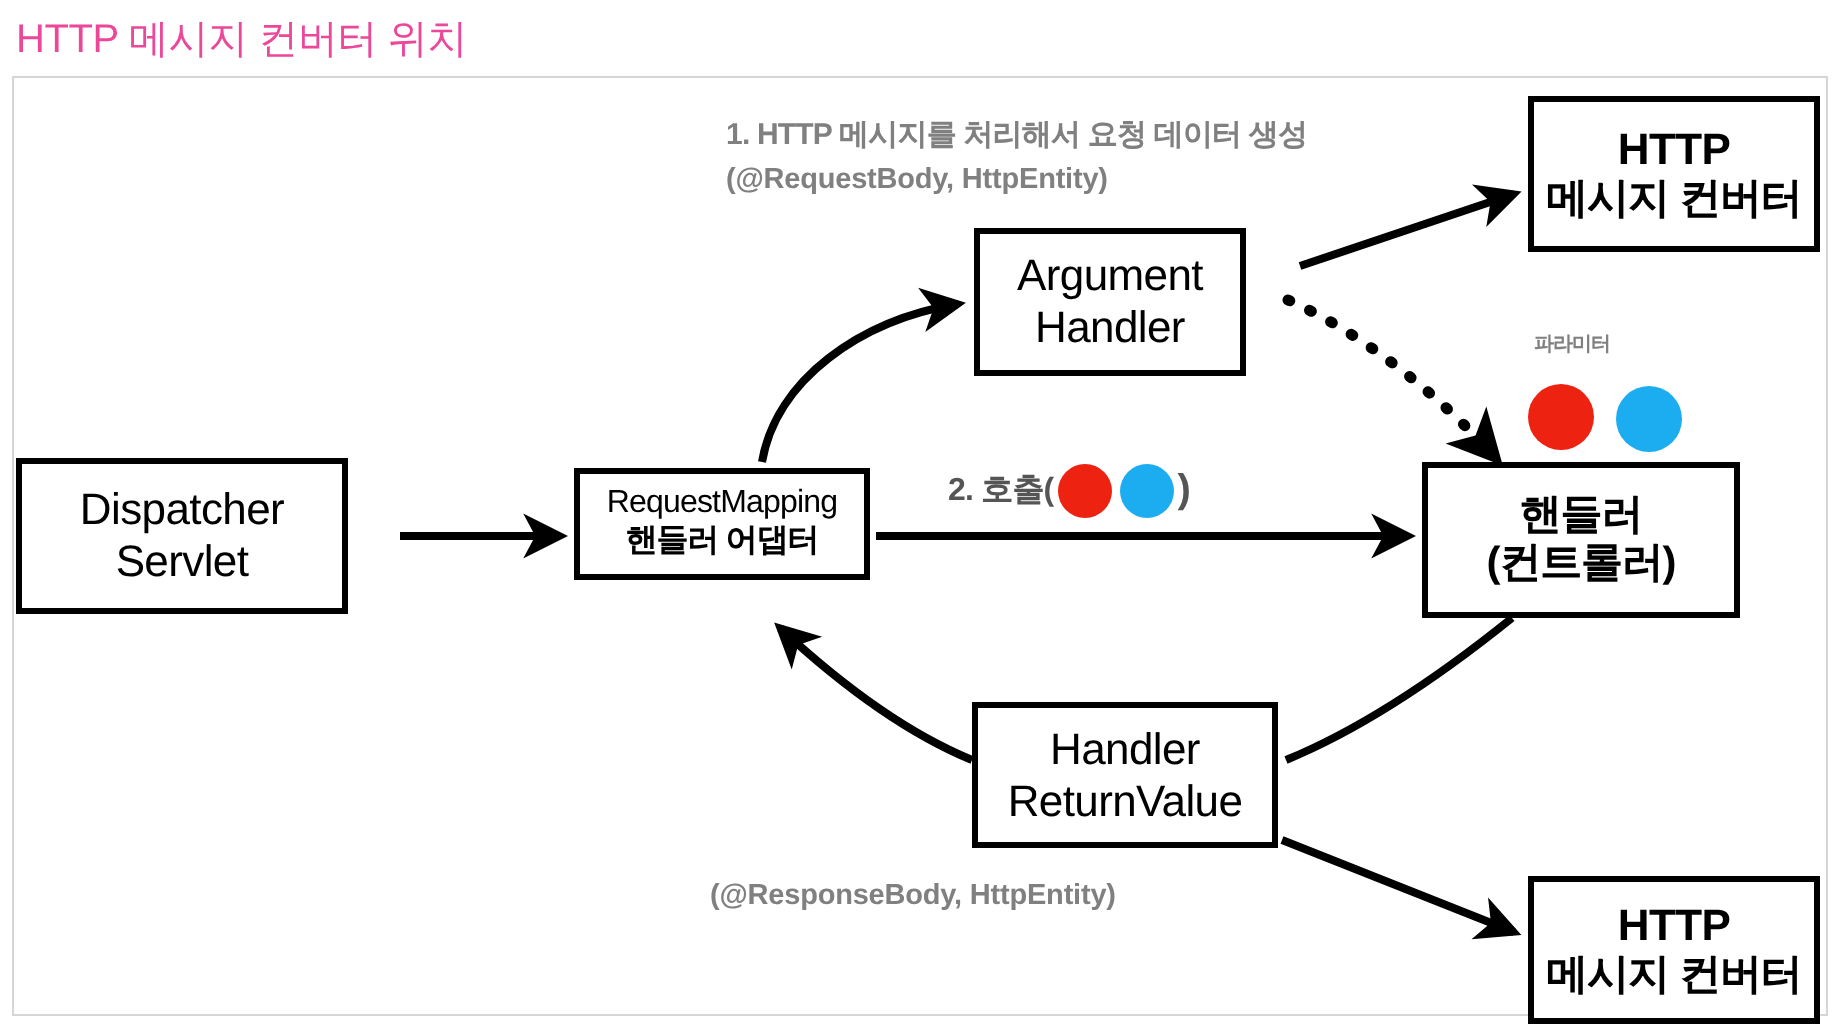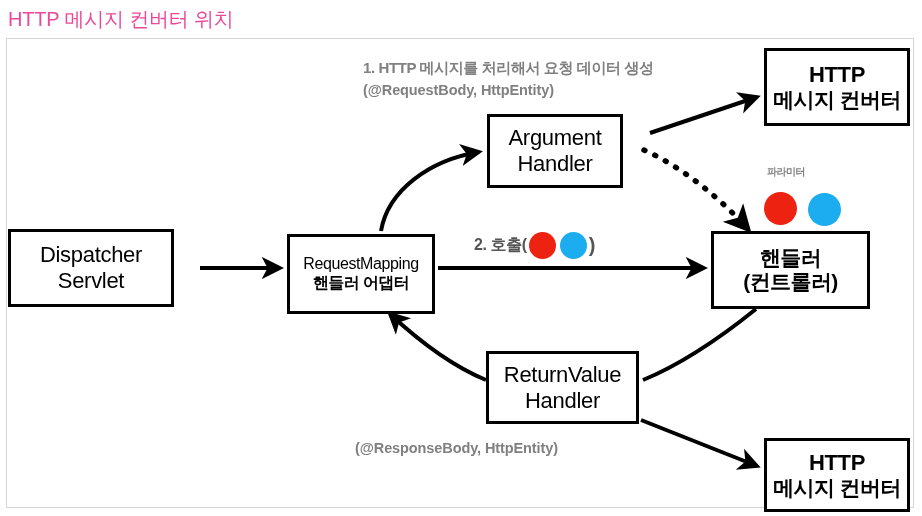--- a/index.html
+++ b/index.html
@@ -56,21 +56,21 @@
   }
   .node-box .line {
     white-space: nowrap;
   }
   .big-latin { font-size: 22px; font-weight: 500; letter-spacing: -0.3px; }
   .big-ko    { font-size: 21px; font-weight: 700; letter-spacing: -0.6px; }
   .small-latin { font-size: 16px; font-weight: 500; letter-spacing: -0.4px; }
   .small-ko  { font-size: 16px; font-weight: 700; letter-spacing: -0.6px; }
 
   #box-dispatcher { left: 8px;  top: 229px; width: 166px; height: 78px; }
-  #box-adapter    { left: 287px; top: 234px; width: 148px; height: 80px; text-align: right; }
+  #box-adapter    { left: 287px; top: 234px; width: 148px; height: 56px; text-align: right; }
   #box-argres     { left: 487px; top: 114px; width: 136px; height: 74px; }
   #box-handler    { left: 711px; top: 231px; width: 159px; height: 78px; }
   #box-returnval  { left: 486px; top: 351px; width: 153px; height: 73px; }
   #box-http-top   { left: 764px; top: 48px;  width: 146px; height: 78px; }
   #box-http-bot   { left: 764px; top: 438px; width: 146px; height: 74px; }
 
   .annotation {
     position: absolute;
     color: #808080;
     font-weight: bold;
@@ -168,22 +168,22 @@
   <div class="line big-latin">Argument</div>
   <div class="line big-latin">Handler</div>
 </div>
 
 <div class="node-box" id="box-handler">
   <div class="line big-ko">핸들러</div>
   <div class="line big-ko">(컨트롤러)</div>
 </div>
 
 <div class="node-box" id="box-returnval">
+  <div class="line big-latin">Handler</div>
   <div class="line big-latin">ReturnValue</div>
-  <div class="line big-latin">Handler</div>
 </div>
 
 <div class="node-box" id="box-http-top">
   <div class="line big-latin" style="font-weight:700">HTTP</div>
   <div class="line big-ko">메시지 컨버터</div>
 </div>
 
 <div class="node-box" id="box-http-bot">
   <div class="line big-latin" style="font-weight:700">HTTP</div>
   <div class="line big-ko">메시지 컨버터</div>

